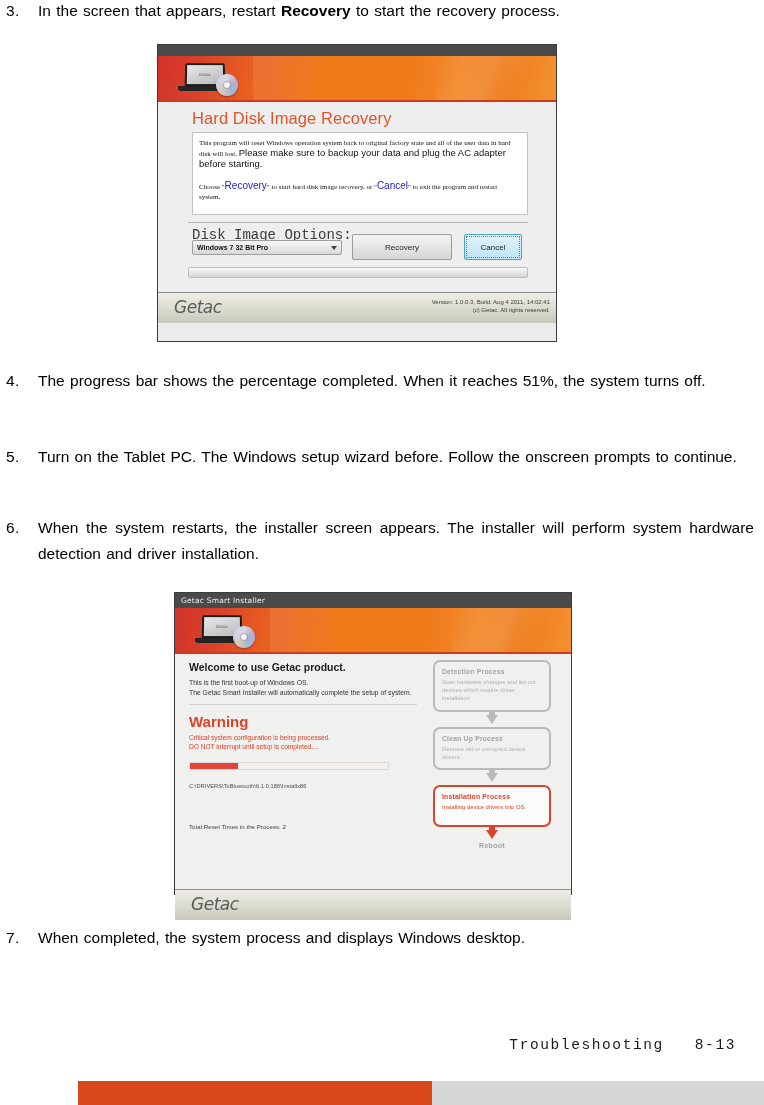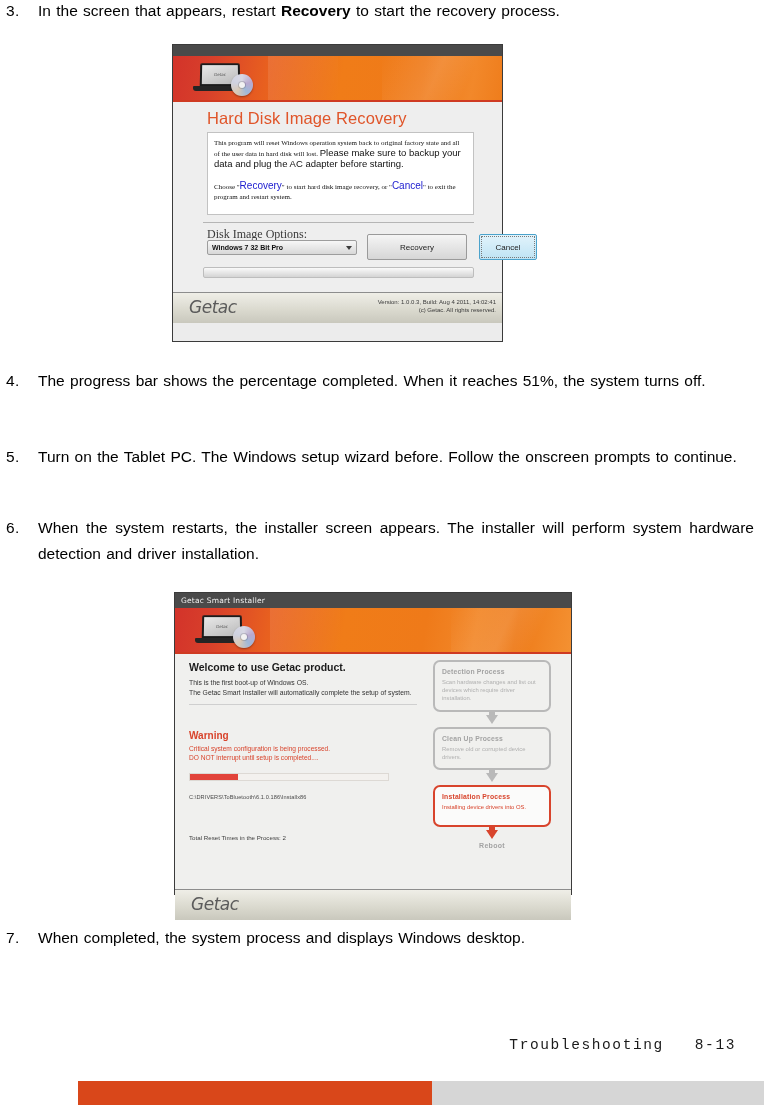--- a/index.html
+++ b/index.html
@@ -173,24 +173,24 @@
   .rec-sep {
     margin: 7px 28px 0 30px;
     border-top: 1px solid #b5b5b5;
   }
   .opts-row {
     position: relative;
     height: 40px;
     margin: 0 28px 0 34px;
   }
   .opts-label {
-    font-size: 12px;
+    font-size: 14px;
     color: #3a3a3a;
     padding-top: 4px;
-    font-family: Liberation Serif, serif;
+    font-family: Liberation Mono, monospace;
   }
   .combo {
     position: absolute;
     left: 0; top: 17px;
     width: 150px; height: 15px;
     box-sizing: border-box;
     background: linear-gradient(#f7f7f7,#d8d8d8);
     border: 1px solid #9d9d9d;
     border-radius: 2px;
     font-size: 7px;
@@ -288,22 +288,22 @@
     font-size: 6.8px;
     line-height: 9.5px;
     color: #333;
     font-family: "Liberation Sans", sans-serif;
   }
   .inst-hr {
     margin-top: 7px;
     border-top: 1px solid #cfcfcf;
   }
   .inst-warn-title {
-    margin-top: 25px;
-    font-size: 10px;
+    margin-top: 8px;
+    font-size: 15px;
     font-weight: bold;
     color: #d8442c;
     font-family: "Liberation Sans", sans-serif;
   }
   .inst-warn-body {
     margin-top: 3px;
     font-size: 6.6px;
     line-height: 9px;
     color: #d8442c;
     font-family: "Liberation Sans", sans-serif;
@@ -423,21 +423,21 @@
   .footer-bar .grey   { flex: 1 1 auto; height: 100%; }
 </style>
 </head>
 <body>
 
 <div class="step" style="top:-2px;">
   <div class="step-num">3.</div>
   <div class="step-body nojust"><span>In  the  screen  that  appears,  restart  </span><b>Recovery</b><span>  to  start  the  recovery  process.</span></div>
 </div>
 
-<div class="figure" style="left:172px; top:44px; width:331px; height:298px;">
+<div class="figure" style="left:157px; top:44px; width:400px; height:298px;">
 
   <div class="win-titlebar" style="height:9px;padding-top:1px;padding-bottom:1px;"></div>
 
   <div class="banner">
     <div class="sheen2"></div>
     <div class="sheen"></div>
     <div class="laptop">
       <div class="screen">
         <div class="screen-in">
           <span>Getac</span>

